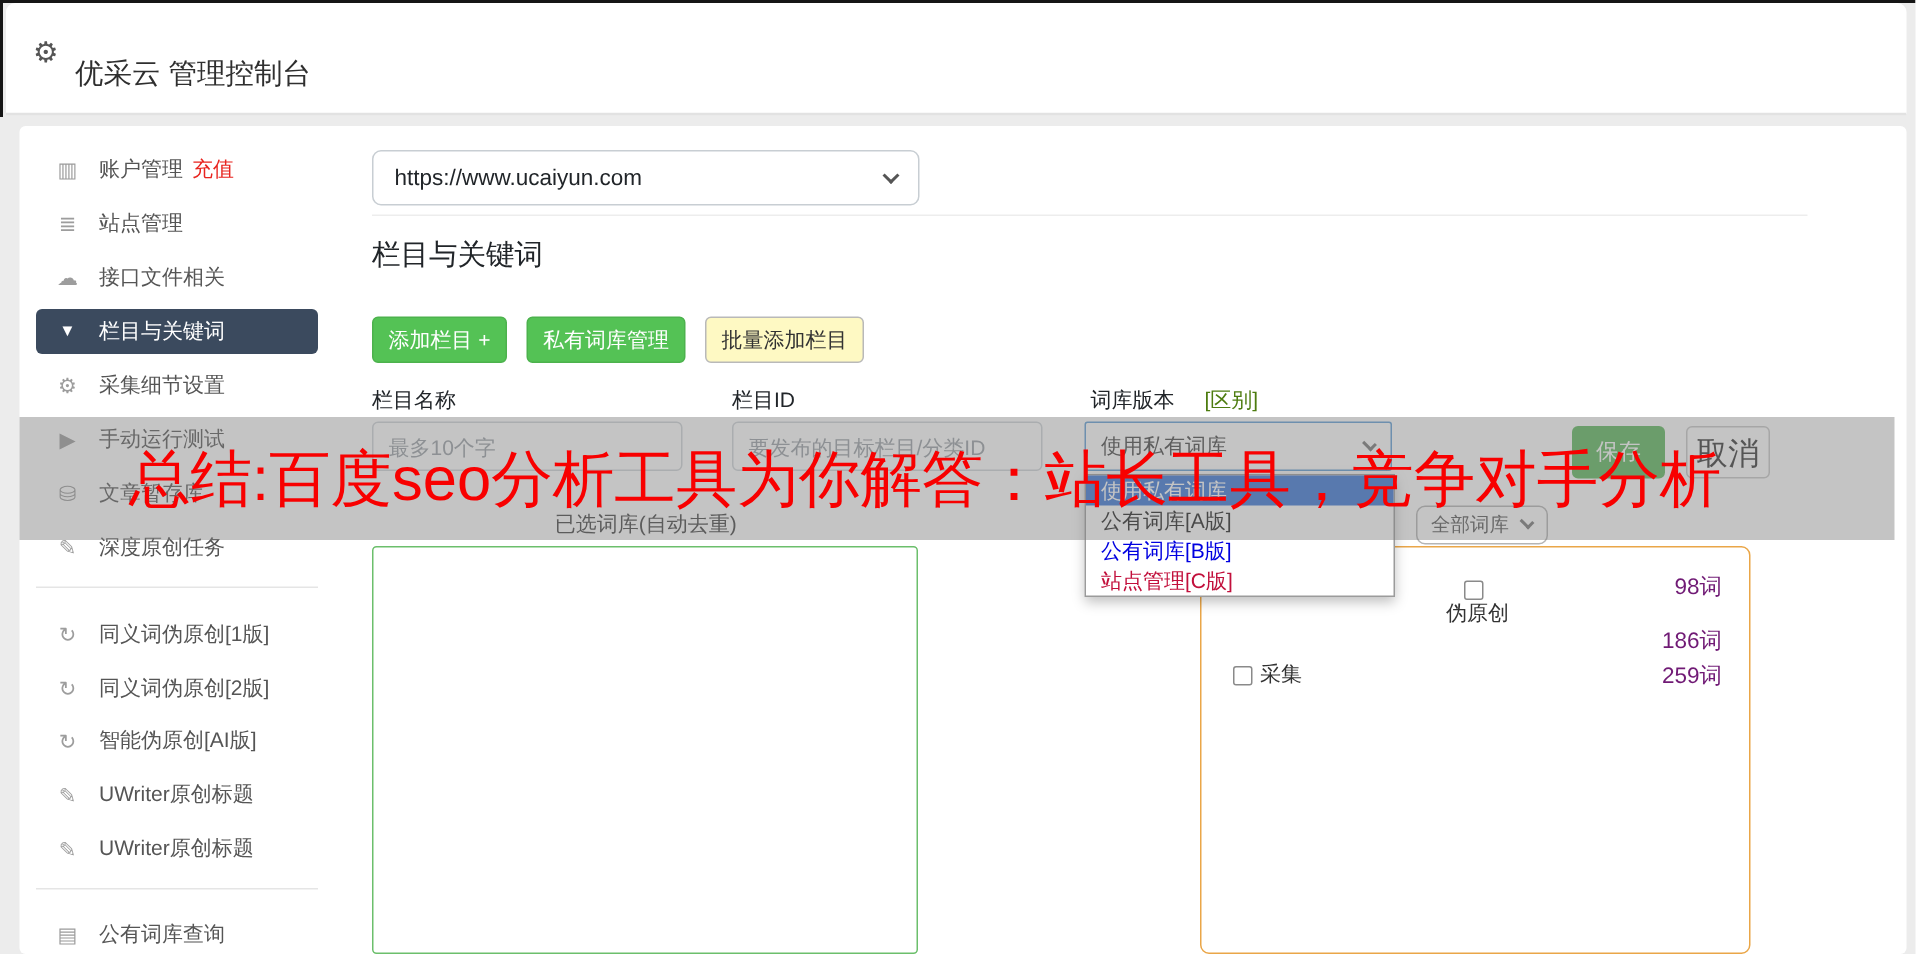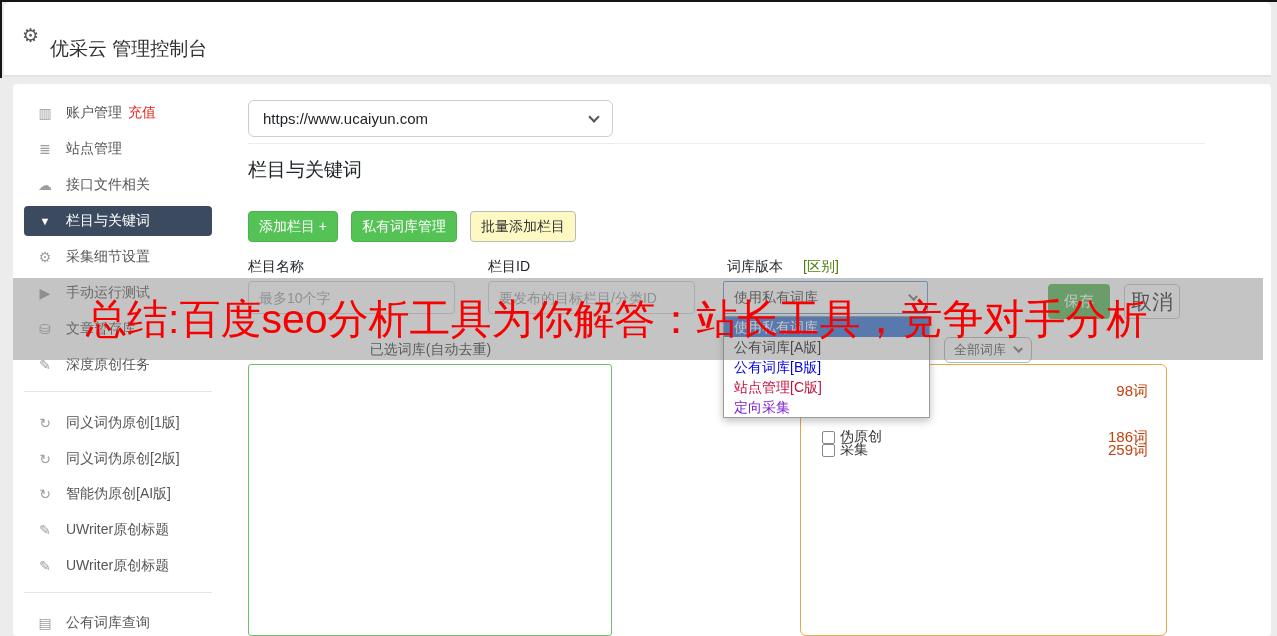--- a/index.html
+++ b/index.html
@@ -83,21 +83,21 @@
 
   .green-box { position:absolute; left:248px; top:364px; width:364px; height:272px;
                border:1px solid #6cbf6c; border-radius:3px; background:#fff; z-index:2; }
   .orange-box { position:absolute; left:800px; top:364px; width:367px; height:272px;
                 border:1px solid #eaa648; border-radius:6px; background:#fff; z-index:2; }
 
   .lexrow { position:absolute; left:822px; width:326px; height:22px; display:flex; align-items:center; z-index:4; }
   .lexrow .cb { width:13px; height:13px; border:1px solid #8a8a8a; border-radius:2px; background:#fff;
                 margin-right:5px; flex:0 0 13px; cursor:pointer; }
   .lexrow .lbl { font-size:14px; color:#333; }
-  .lexrow .cnt { margin-left:auto; font-size:15px; color:#c2410c; }
+  .lexrow .cnt { margin-left:auto; font-size:15px; color:#701a75; }
 
   
   .overlay { position:absolute; left:13px; top:278px; width:1250px; height:82px;
              background:rgba(127,127,127,.46); z-index:100; display:flex; align-items:center; }
   .overlay span { padding-left:73px; font-size:41px; font-weight:500; color:#f80000; white-space:nowrap; }
 </style>
 </head>
 <body>
 
 <div class="abs edge-top"></div>
@@ -211,35 +211,34 @@
 
 <div class="green-box"></div>
 <div class="orange-box"></div>
 
 <div id="lexrows">
     <div class="lexrow" style="top: 380px;">
       <span class="cb"></span>
       <span class="lbl"></span>
       <span class="cnt">98词</span>
     </div>
-    <div class="lexrow" style="top: 426px;">
+    <div class="lexrow" style="top: 387px; flex-direction: column;">
       <span class="cb"></span>
       <span class="lbl">伪原创</span>
       <span class="cnt">186词</span>
     </div>
     <div class="lexrow" style="top: 439px;">
       <span class="cb"></span>
       <span class="lbl">采集</span>
       <span class="cnt">259词</span>
     </div>
   </div>
 
 <div class="dropdown" id="dropdown">
     <div class="opt selected">使用私有词库</div>
     <div class="opt" style="color: rgb(27, 27, 27);">公有词库[A版]</div>
     <div class="opt" style="color: rgb(0, 0, 224);">公有词库[B版]</div>
     <div class="opt" style="color: rgb(194, 16, 60);">站点管理[C版]</div>
-    <div class="opt" style="color: rgb(125, 31, 209);">定向采集</div>
   </div>
 
 <div class="overlay">
   <span>总结:百度seo分析工具为你解答：站长工具，竞争对手分析</span>
 </div>
 
 </body></html>

